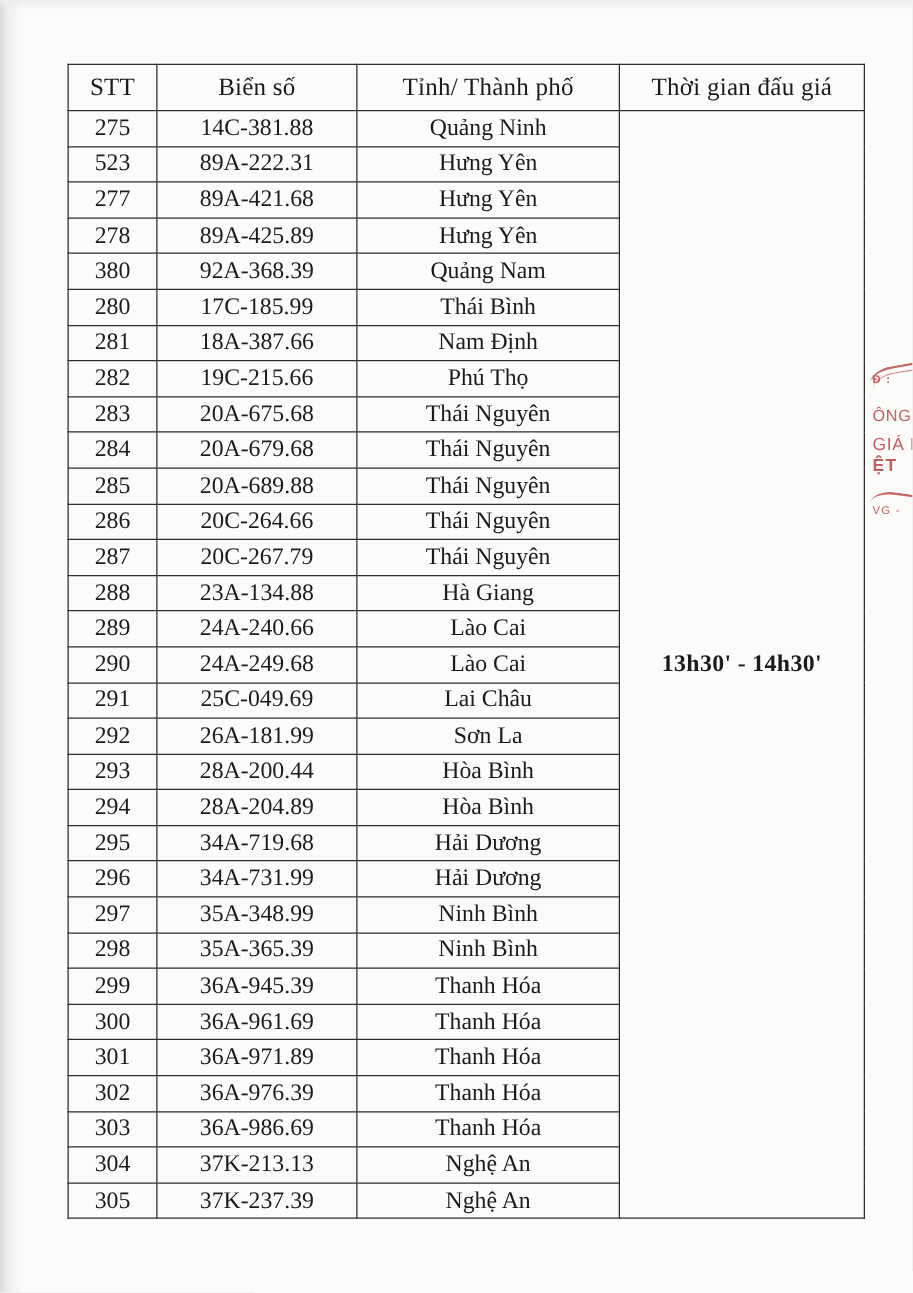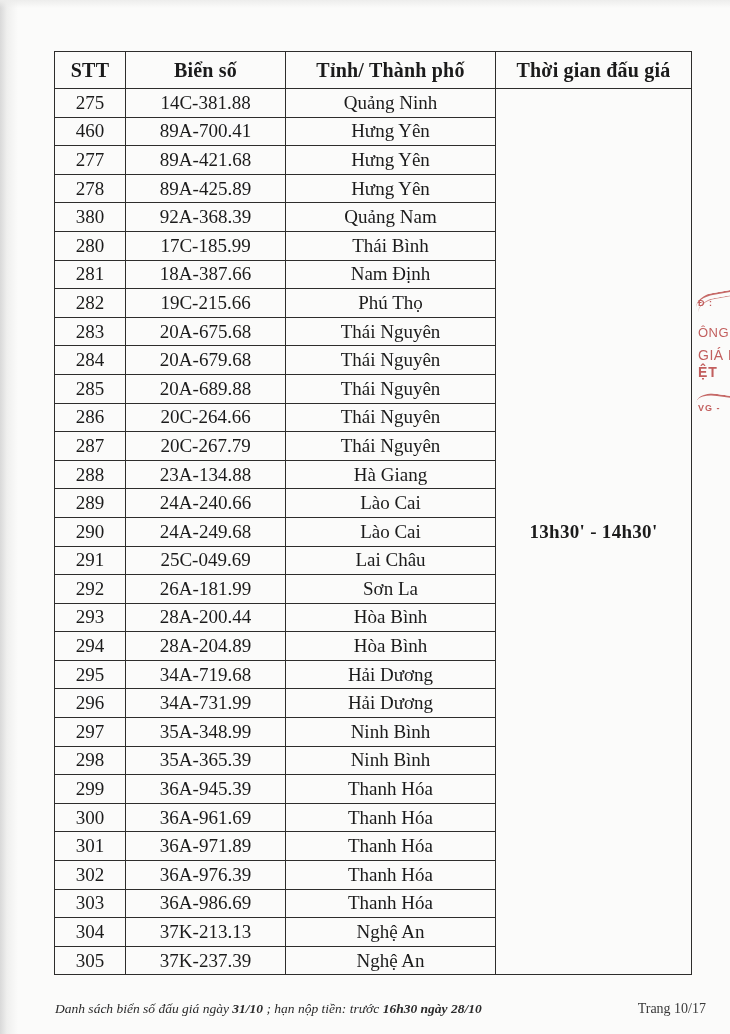--- a/index.html
+++ b/index.html
@@ -37,21 +37,21 @@
   table.auction th, table.auction td {
     border: 1.6px solid #2e2d2c;
     text-align: center;
     vertical-align: middle;
     overflow: hidden;
     white-space: nowrap;
   }
   table.auction thead th {
     height: 37px;
     font-size: 20px;
-    font-weight: bold;
+    font-weight: normal;
     letter-spacing: 0.2px;
   }
   table.auction tbody tr { height: 28.6px; margin-top: 11px; }
   table.auction tbody td { font-size: 19px; }
   td.time-cell {
     font-weight: bold;
     font-size: 20px;
     letter-spacing: 0.3px;
   }
   .footer {
@@ -93,21 +93,21 @@
     position: absolute;
     width: 70px; height: 22px;
     border-top: 1.5px solid #d08886;
     border-radius: 50% / 90%;
   }
   .stamp .frag { position: absolute; left: 4px; white-space: nowrap; }
   .f1 { top: 12px;  font-size: 9px;  font-weight: bold; letter-spacing: 1px; }
   .f2 { top: 39px;  font-size: 13px; letter-spacing: 0.5px; }
   .f3 { top: 61px;  font-size: 14px; letter-spacing: 0.5px; }
   .f4 { top: 78px;  font-size: 14px; font-weight: bold; letter-spacing: 1px; text-align: center; }
-  .f5 { top: 117px; font-size: 9px;  font-weight: bold; letter-spacing: 1px; }
+  .f5 { top: 117px; font-size: 9px;  font-weight: normal; letter-spacing: 1px; }
   .a1 { left: 2px; top: 4px;  transform: rotate(-10deg); }
   .a1b{ left: 4px; top: 9px;  transform: rotate(-10deg); }
   .a2 { left: 2px; top: 110px; transform: rotate(8deg); }
 </style>
 </head>
 <body>
 
 <div class="page">
   <div class="edge-left"></div>
   <div class="edge-top"></div>
@@ -129,22 +129,22 @@
         </tr>
       </thead>
       <tbody>
           <tr>
             <td>275</td>
             <td>14C-381.88</td>
             <td>Quảng Ninh</td>
             <td rowspan="31" class="time-cell">13h30' - 14h30'</td>
           </tr>
           <tr>
-            <td>460</td>
-            <td>89A-700.41</td>
+            <td>523</td>
+            <td>89A-222.31</td>
             <td>Hưng Yên</td>
           </tr>
           <tr>
             <td>277</td>
             <td>89A-421.68</td>
             <td>Hưng Yên</td>
           </tr>
           <tr>
             <td>278</td>
             <td>89A-425.89</td>
@@ -282,24 +282,20 @@
           </tr>
           <tr>
             <td>305</td>
             <td>37K-237.39</td>
             <td>Nghệ An</td>
           </tr>
         </tbody>
     </table>
   </div>
 
-  <div class="footer">
-    <div class="footer-note"><span>Danh sách biển số đấu giá ngày </span><b>31/10</b><span> ; hạn nộp tiền: trước </span><b>16h30 ngày 28/10</b></div>
-    <div class="page-num">Trang 10/17</div>
-  </div>
 
   <div class="stamp">
     <div class="arc a1"></div>
     <div class="arc2 a1b"></div>
     <div class="frag f1">Đ :</div>
     <div class="frag f2">ÔNG</div>
     <div class="frag f3">GIÁ H</div>
     <div class="frag f4">ỆT</div>
     <div class="arc a2"></div>
     <div class="frag f5">VG -</div>

